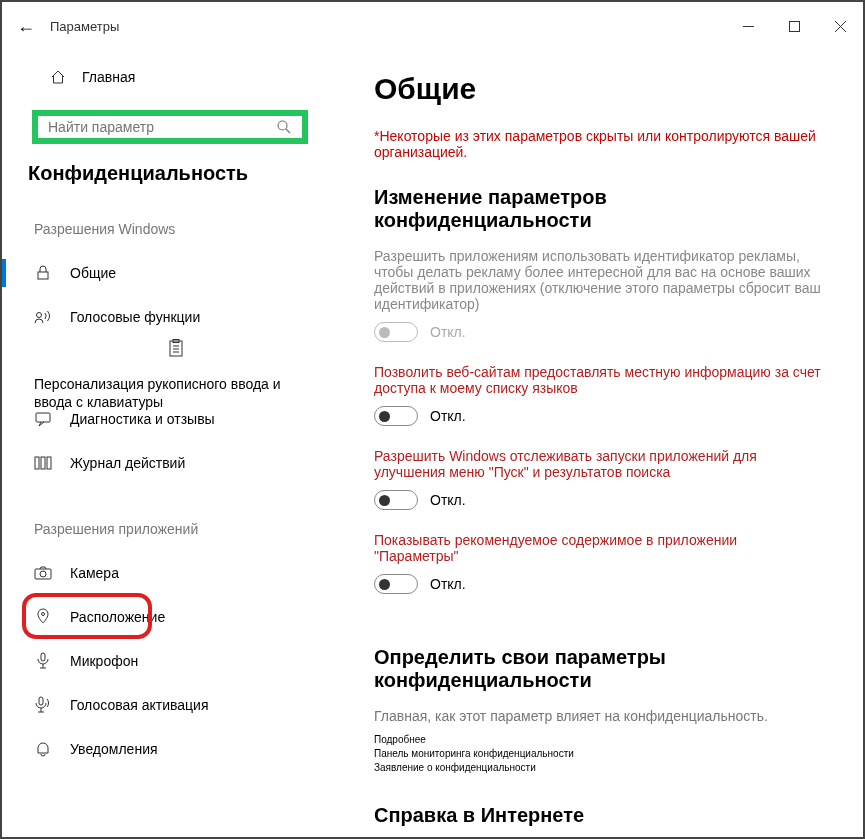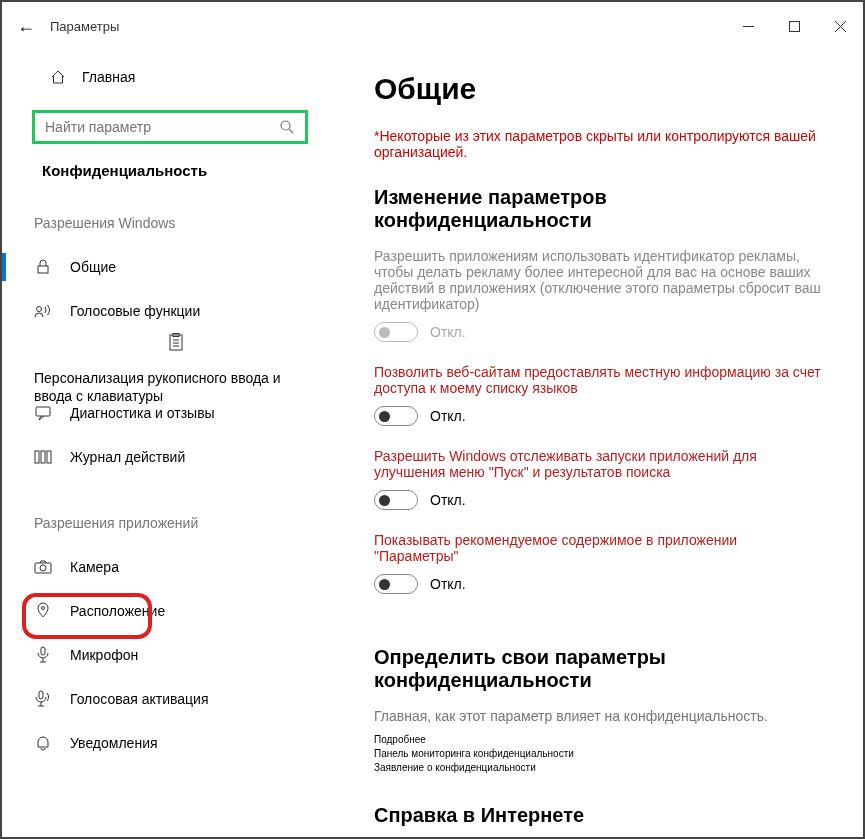--- a/index.html
+++ b/index.html
@@ -5,23 +5,23 @@
   * { box-sizing: border-box; margin: 0; padding: 0; font-family: "Segoe UI", Tahoma, sans-serif; }
   body { width: 865px; height: 839px; background: #fff; position: relative; border: 2px solid #444; overflow: hidden; }
   .titlebar { height: 48px; display: flex; align-items: center; }
   .back-btn { width: 48px; height: 48px; display:flex; align-items:center; justify-content:center; font-size:18px; }
   .title { font-size: 13px; color:#333; }
   .win-controls { margin-left:auto; display:flex; }
   .win-btn { width:46px; height:32px; display:flex; align-items:center; justify-content:center; font-size:12px; color:#333; }
   .app { display:flex; height: calc(100% - 48px); }
   .sidebar { width: 336px; padding: 0; overflow:hidden; }
   .home { display:flex; align-items:center; height:42px; padding-left:32px; gap:16px; font-size:14px; margin-top:6px; margin-bottom:12px;margin-left:16px;}
-  .search { margin: 0 30px 18px 30px; height:34px; border:3px solid #22c55e; display:flex; align-items:center; padding:0 10px; }
+  .search { margin: 0 30px 18px 30px; height:34px; border:6px solid #22c55e; display:flex; align-items:center; padding:0 10px; }
   .search input { flex:1; border:none; outline:none; font-size:14px; color:#666; background:transparent; }
-  .sidebar-header { font-weight:600; font-size:15px; padding-left:40px; margin-bottom:36px; }
+  .sidebar-header { font-weight:600; font-size:20px; padding-left:26px; margin-bottom:36px; }
   .group-header { color:#777; font-size:14px; padding-left:32px; margin-bottom:14px; margin-top:6px;}
   .nav-item { display:flex; align-items:center; height:44px; padding-left:32px; gap:18px; font-size:14px; cursor:default; position:relative;}
   .nav-item .icon { width:18px; display:flex; align-items:center; justify-content:center; }
   .nav-item.selected::before { content:""; position:absolute; left:0; top:8px; bottom:8px; width:4px; background:#0078d4; }
   .highlight { position:absolute; border:4px solid #e02020; border-radius:14px; width:130px; height:46px; left:20px; top:591px; pointer-events:none; z-index:5; }
   .main { flex:1; padding: 22px 40px 0 36px; overflow:hidden; }
   .main h1 { font-size:30px; font-weight:600; margin-bottom:22px; }
   .warn { color:#c50500; font-size:14px; margin-bottom:26px; max-width:460px; }
   .main h2 { font-size:20px; font-weight:600; margin-bottom:16px; }
   .desc { color:#888; font-size:14px; margin-bottom:10px; max-width:460px; }

